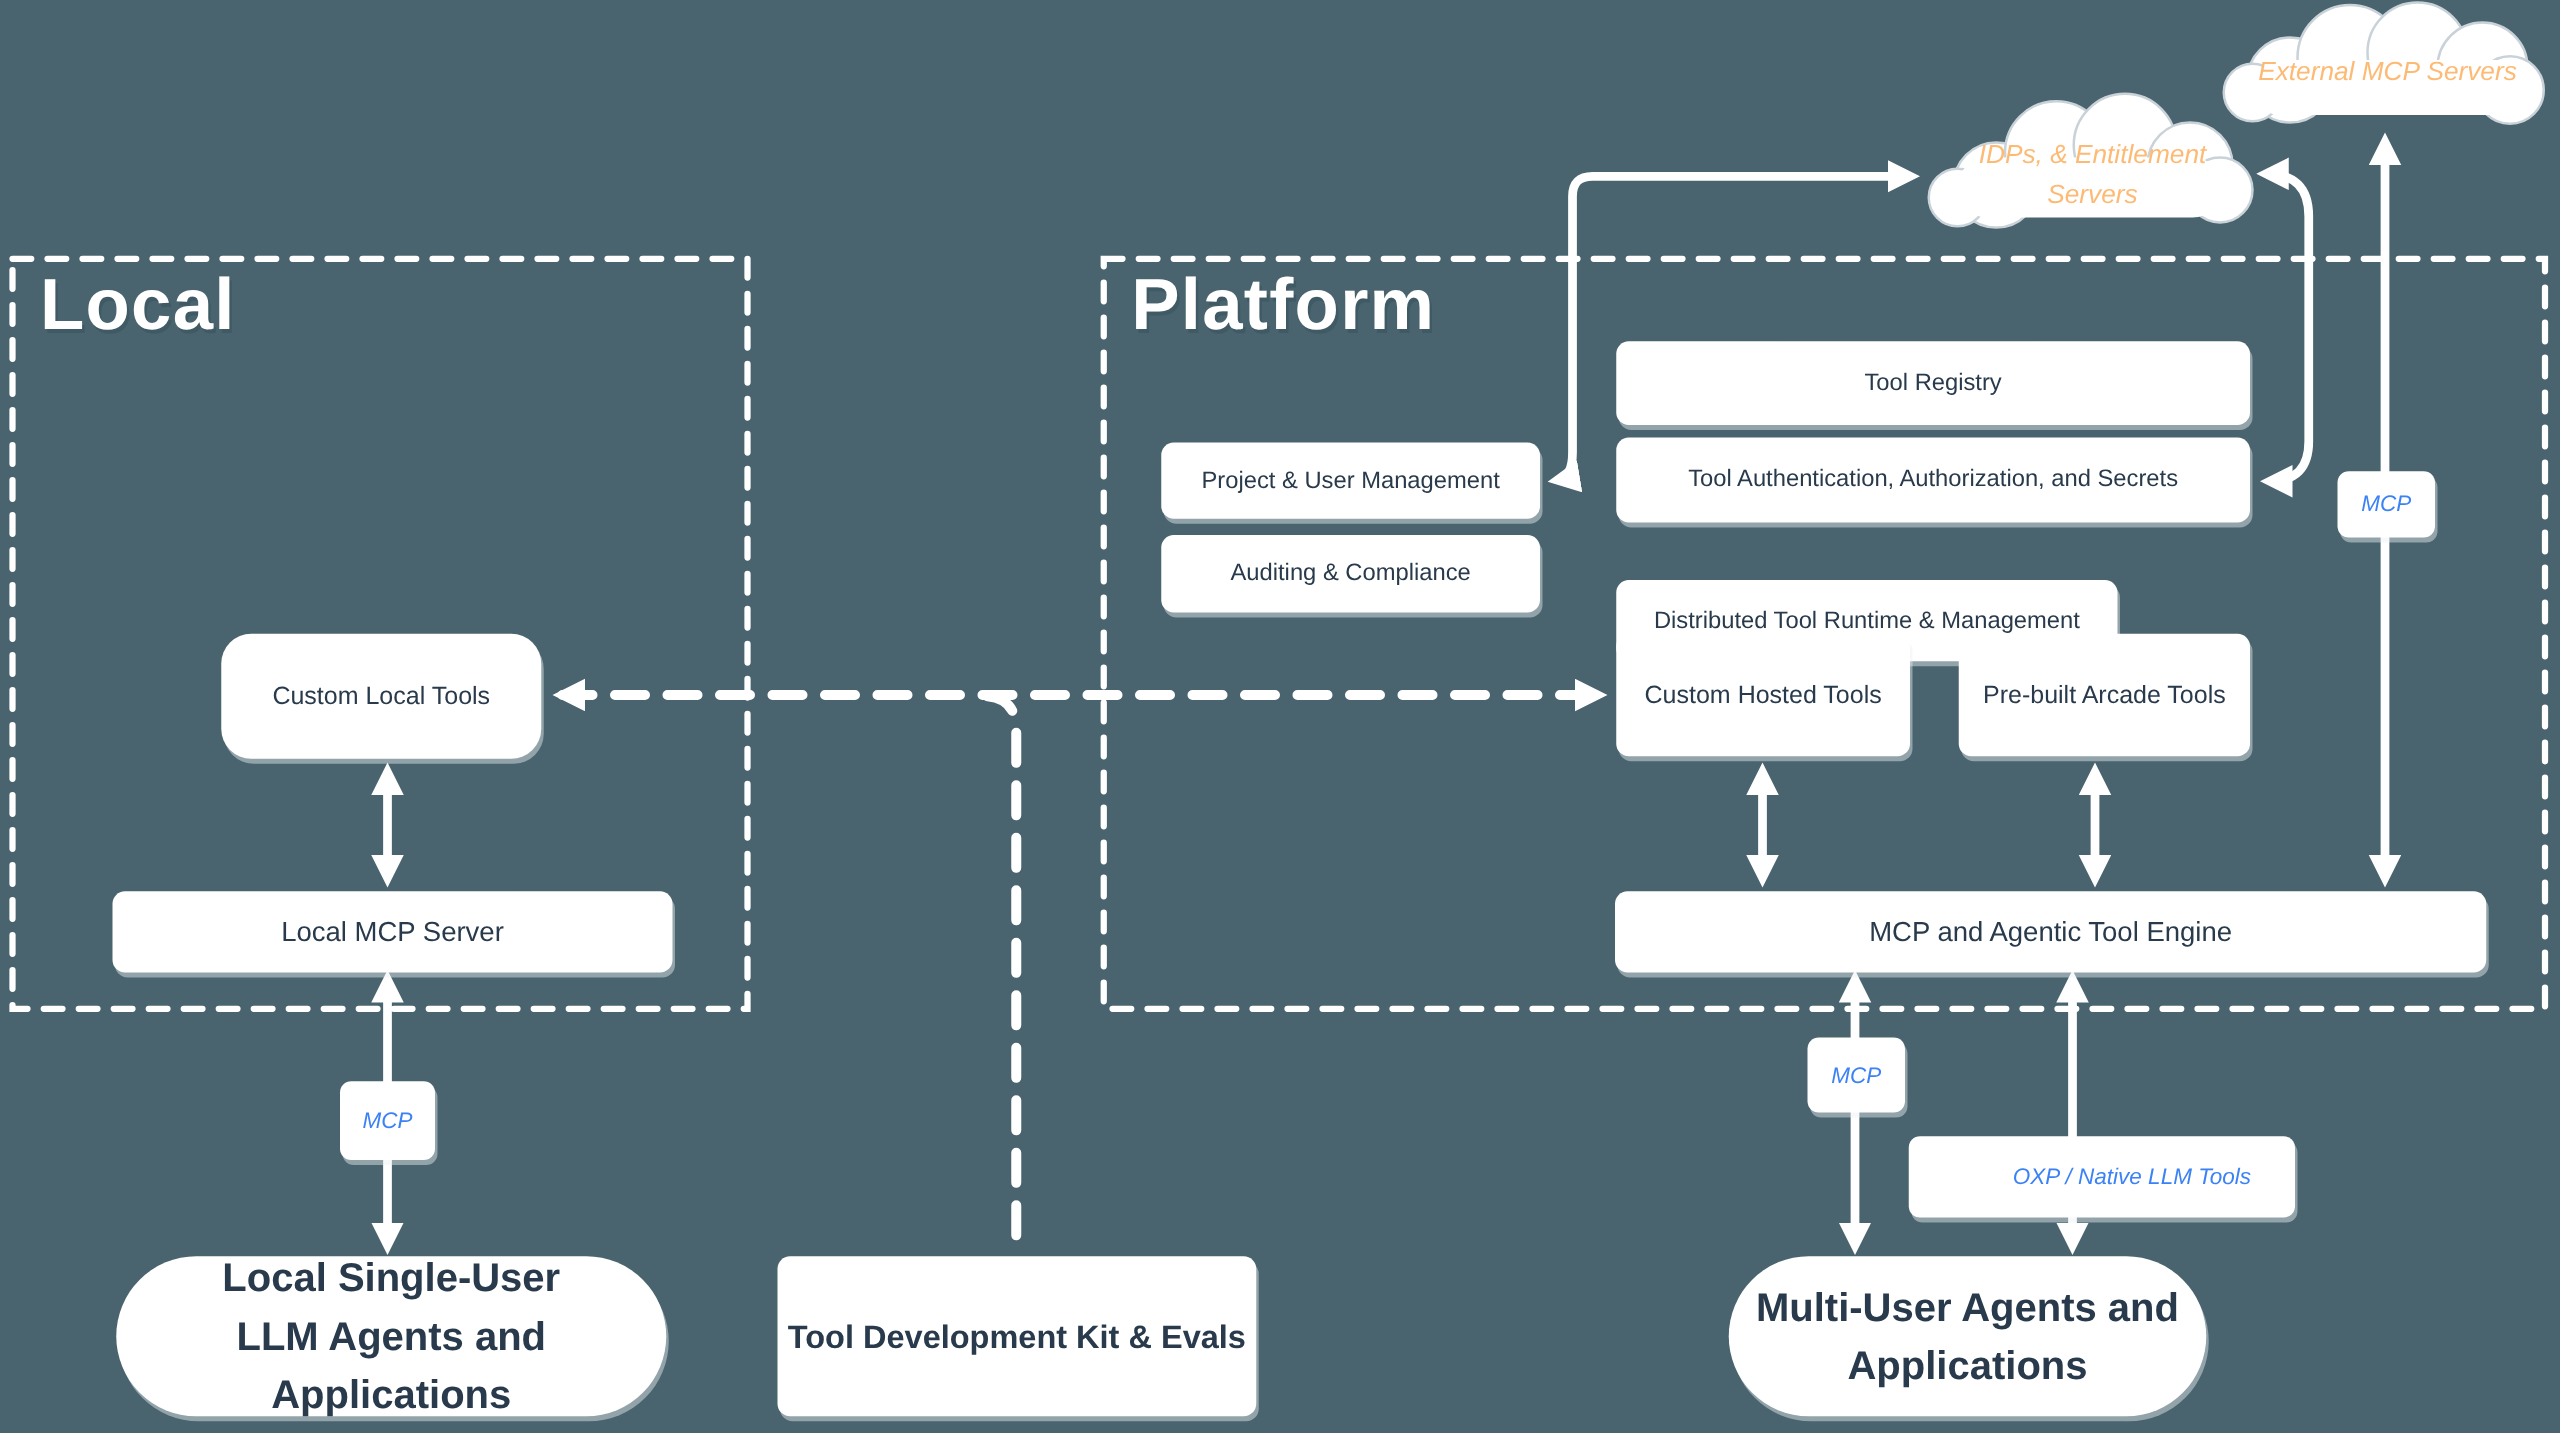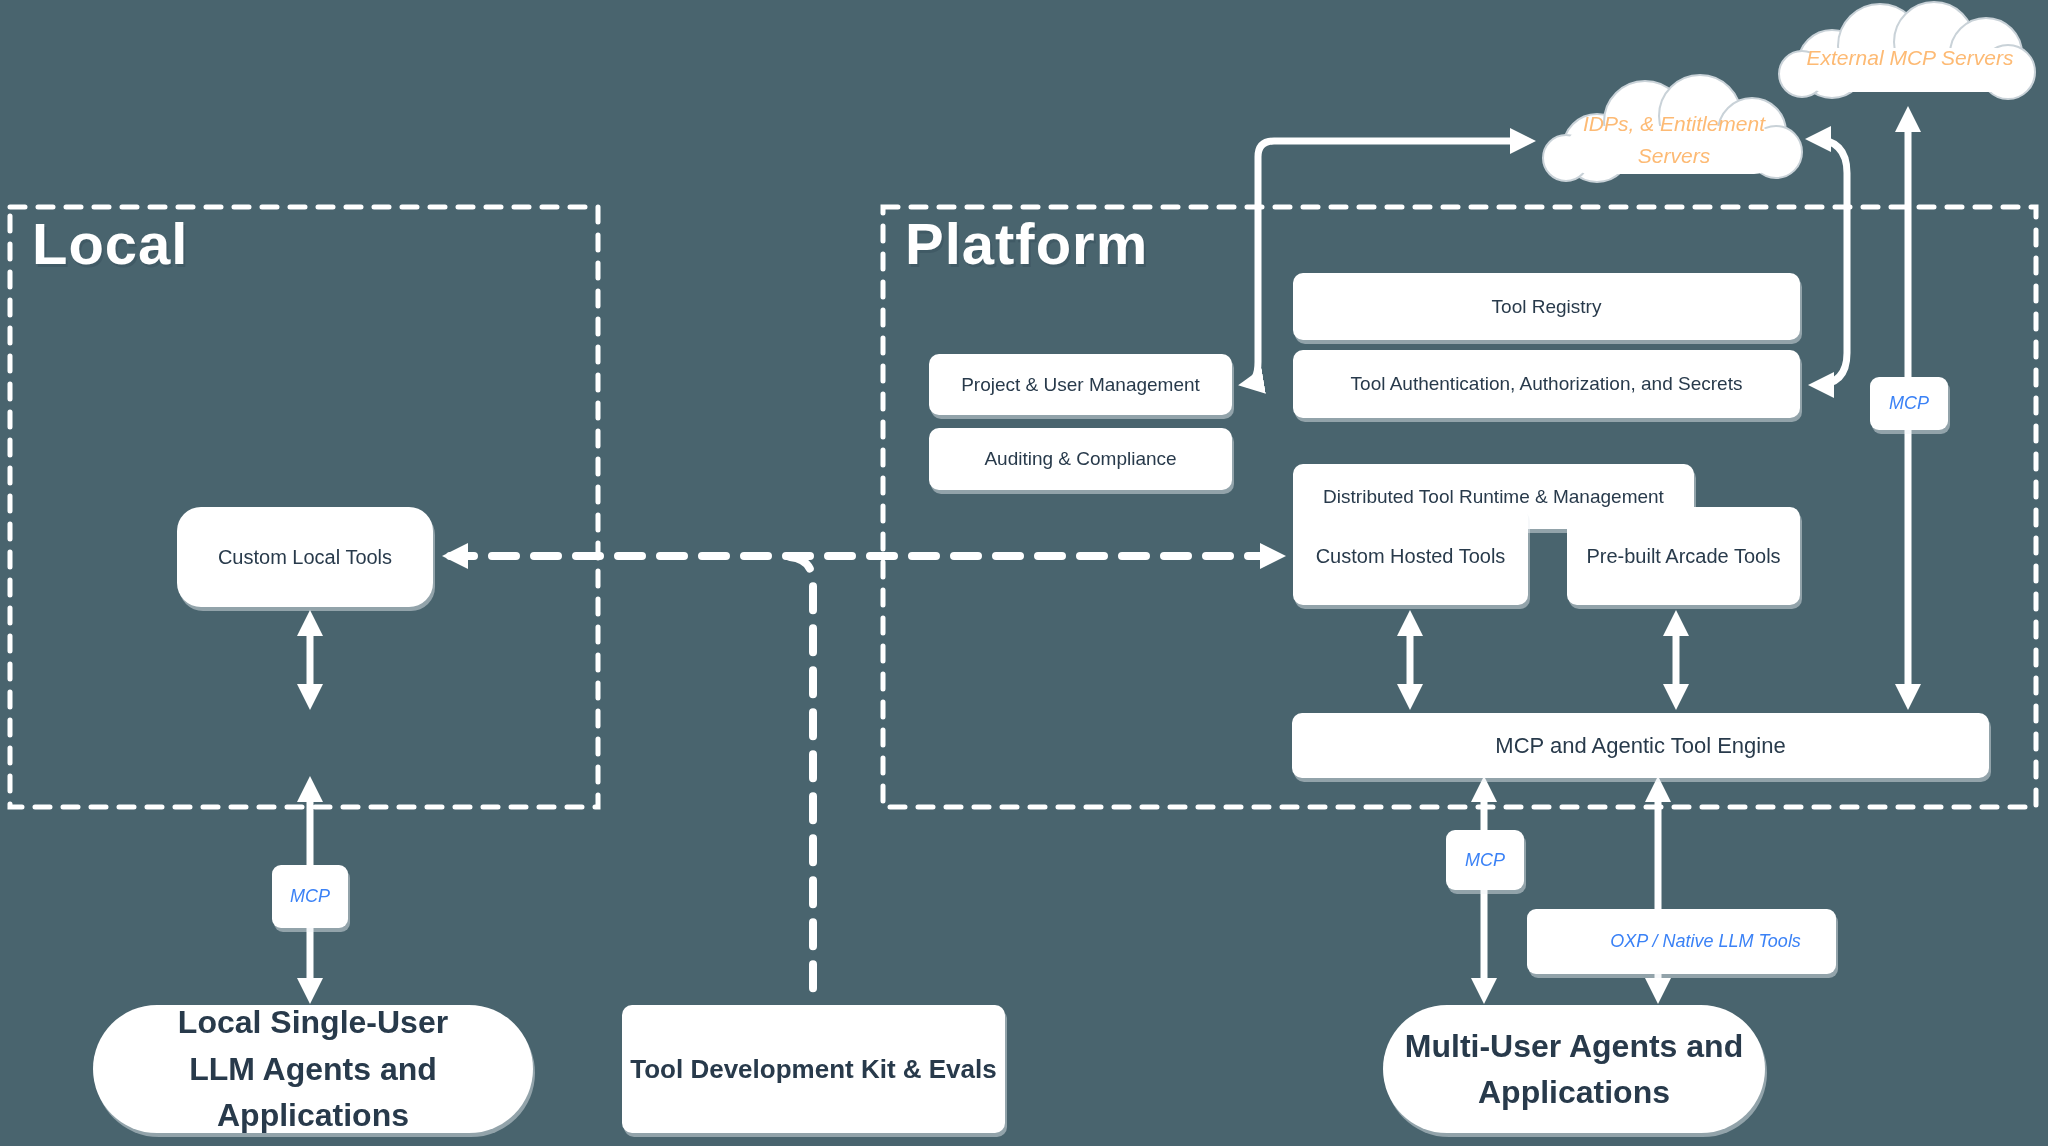--- a/index.html
+++ b/index.html
@@ -79,20 +79,21 @@
 
   <div class="cloud-label" style="left:1790px;top:42px;width:240px;">
     <span>External MCP Servers</span>
   </div>
   <div class="cloud-label" style="left:1554px;top:108px;width:240px;">
     <span style="display:block;">IDPs, &amp; Entitlement</span>
     <span style="display:block;">Servers</span>
   </div>
 
   <div class="node tall" style="left:177px;top:507px;width:256px;height:100px;border-radius:24px;">Custom Local Tools</div>
+  <div class="node big" style="left:90px;top:713px;width:448px;height:65px;">Local MCP Server</div>
 
   <div class="node" style="left:1293px;top:273px;width:507px;height:67px;">Tool Registry</div>
   <div class="node" style="left:929px;top:354px;width:303px;height:61px;">Project &amp; User Management</div>
   <div class="node" style="left:1293px;top:350px;width:507px;height:68px;">Tool Authentication, Authorization, and Secrets</div>
   <div class="node" style="left:929px;top:428px;width:303px;height:62px;">Auditing &amp; Compliance</div>
   <div class="node" style="left:1293px;top:428px;width:401px;height:65px;margin-top:36px;">Distributed Tool Runtime &amp; Management</div>
   <div class="node tall" style="left:1293px;top:507px;width:235px;height:98px;">Custom Hosted Tools</div>
   <div class="node tall" style="left:1567px;top:507px;width:233px;height:98px;">Pre-built Arcade Tools</div>
   <div class="node big" style="left:1292px;top:713px;width:697px;height:65px;">MCP and Agentic Tool Engine</div>
 

